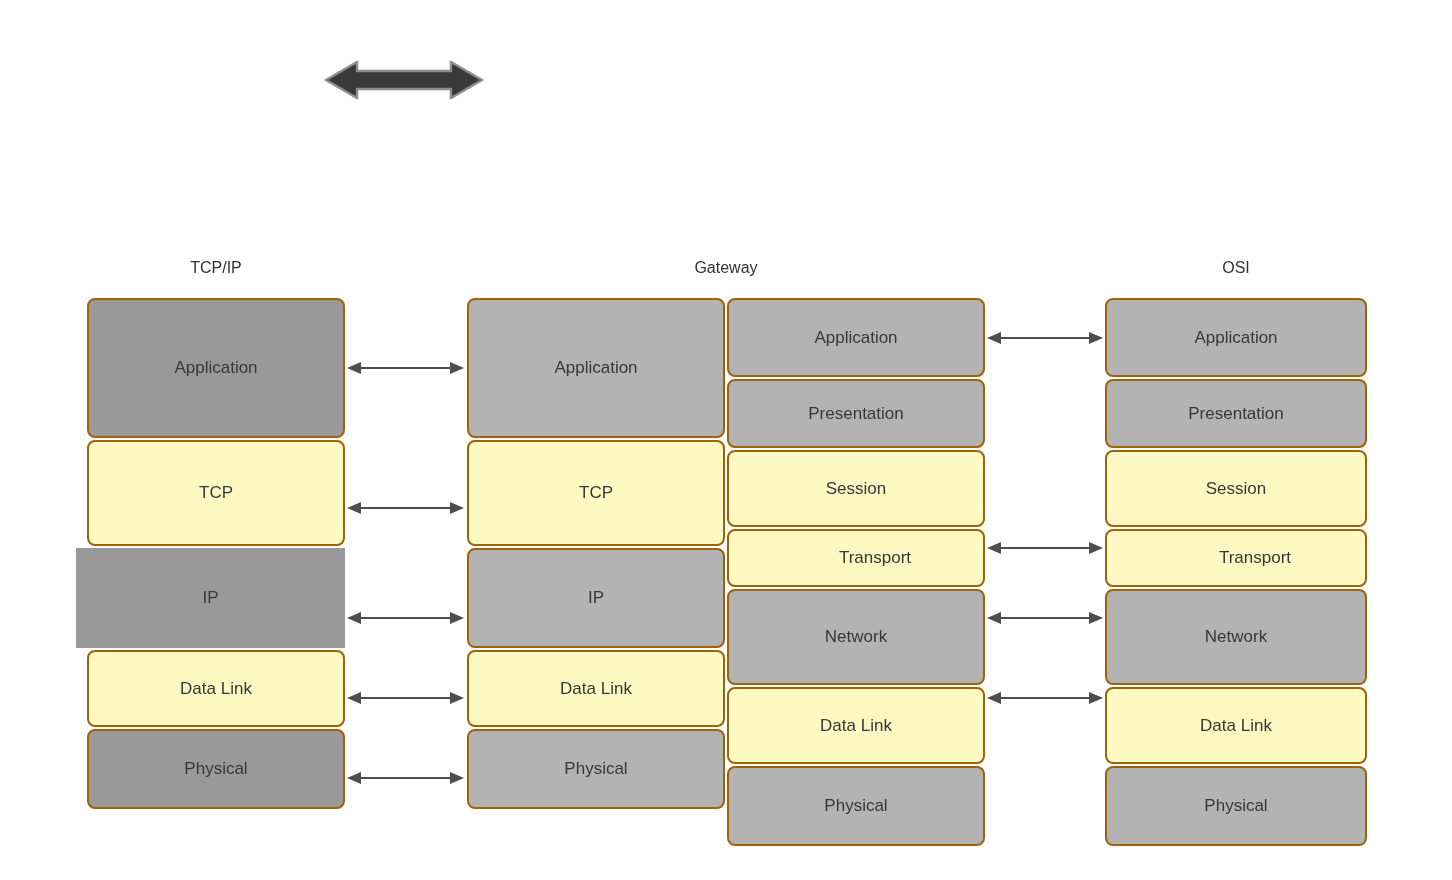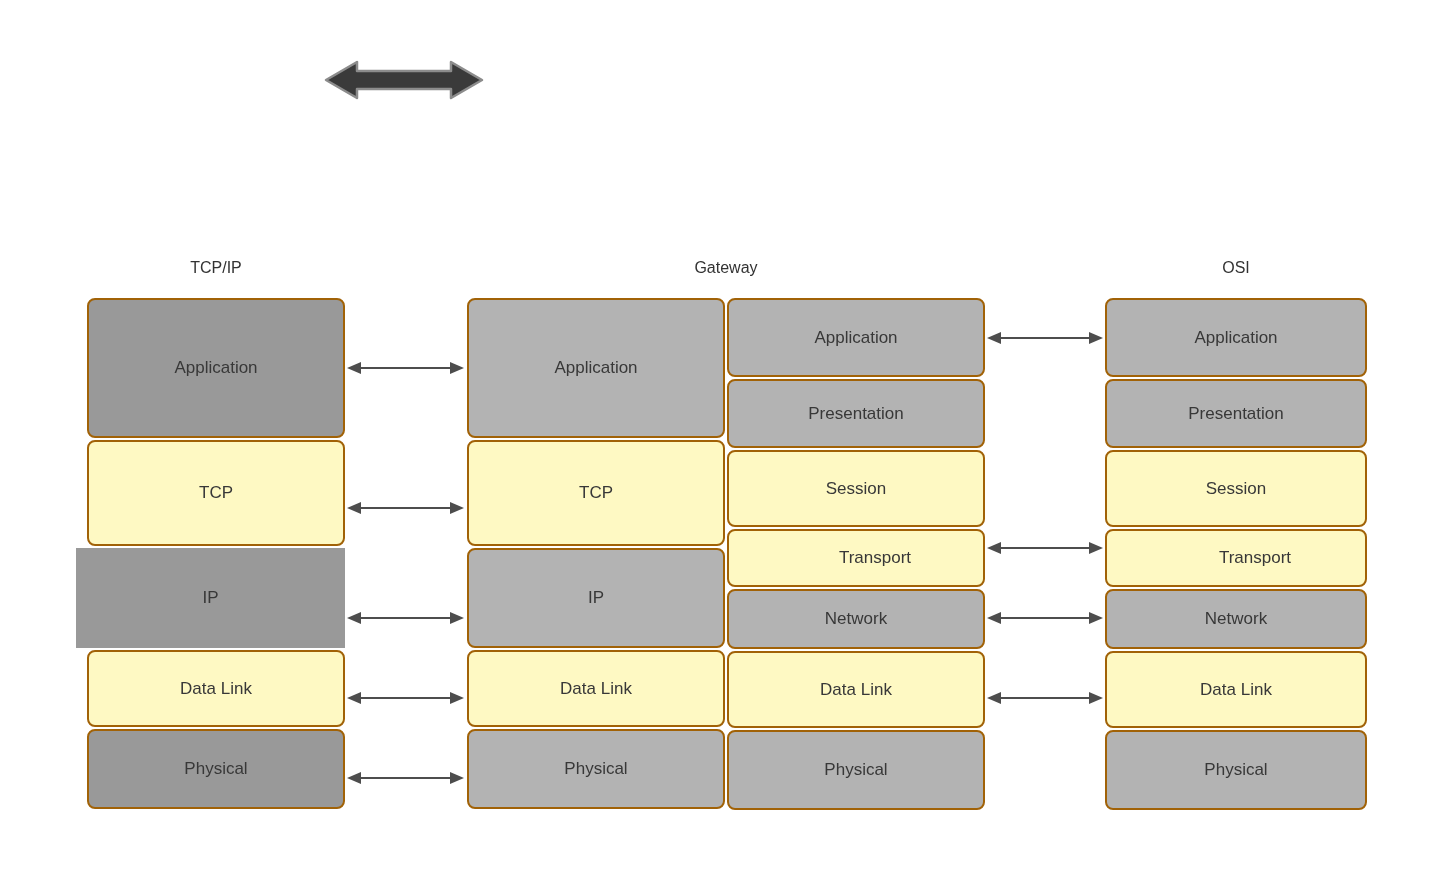--- a/index.html
+++ b/index.html
@@ -44,21 +44,21 @@
   
   .h-app5  { height: 140px; }
   .h-tcp   { height: 106px; }
   .h-ip    { height: 100px;  }
   .h-dl    { height: 77px;  }
   .h-phys  { height: 80px;  }
   .h-app7  { height: 79px;  }
   .h-pres  { height: 69px;  }
   .h-sess  { height: 77px;  }
   .h-trans { height: 58px; padding-left: 38px;  }
-  .h-net   { height: 60px;  }
+  .h-net   { height: 96px;  }
 
   
   .ip-slab { margin-left: -11px; width: 269px; }
 
   .arrow-layer { position: absolute; left: 0; top: 0; pointer-events: none; }
 
   .thick-arrow { position: absolute; left: 324px; top: 59px; }
 </style>
 </head>
 <body>

